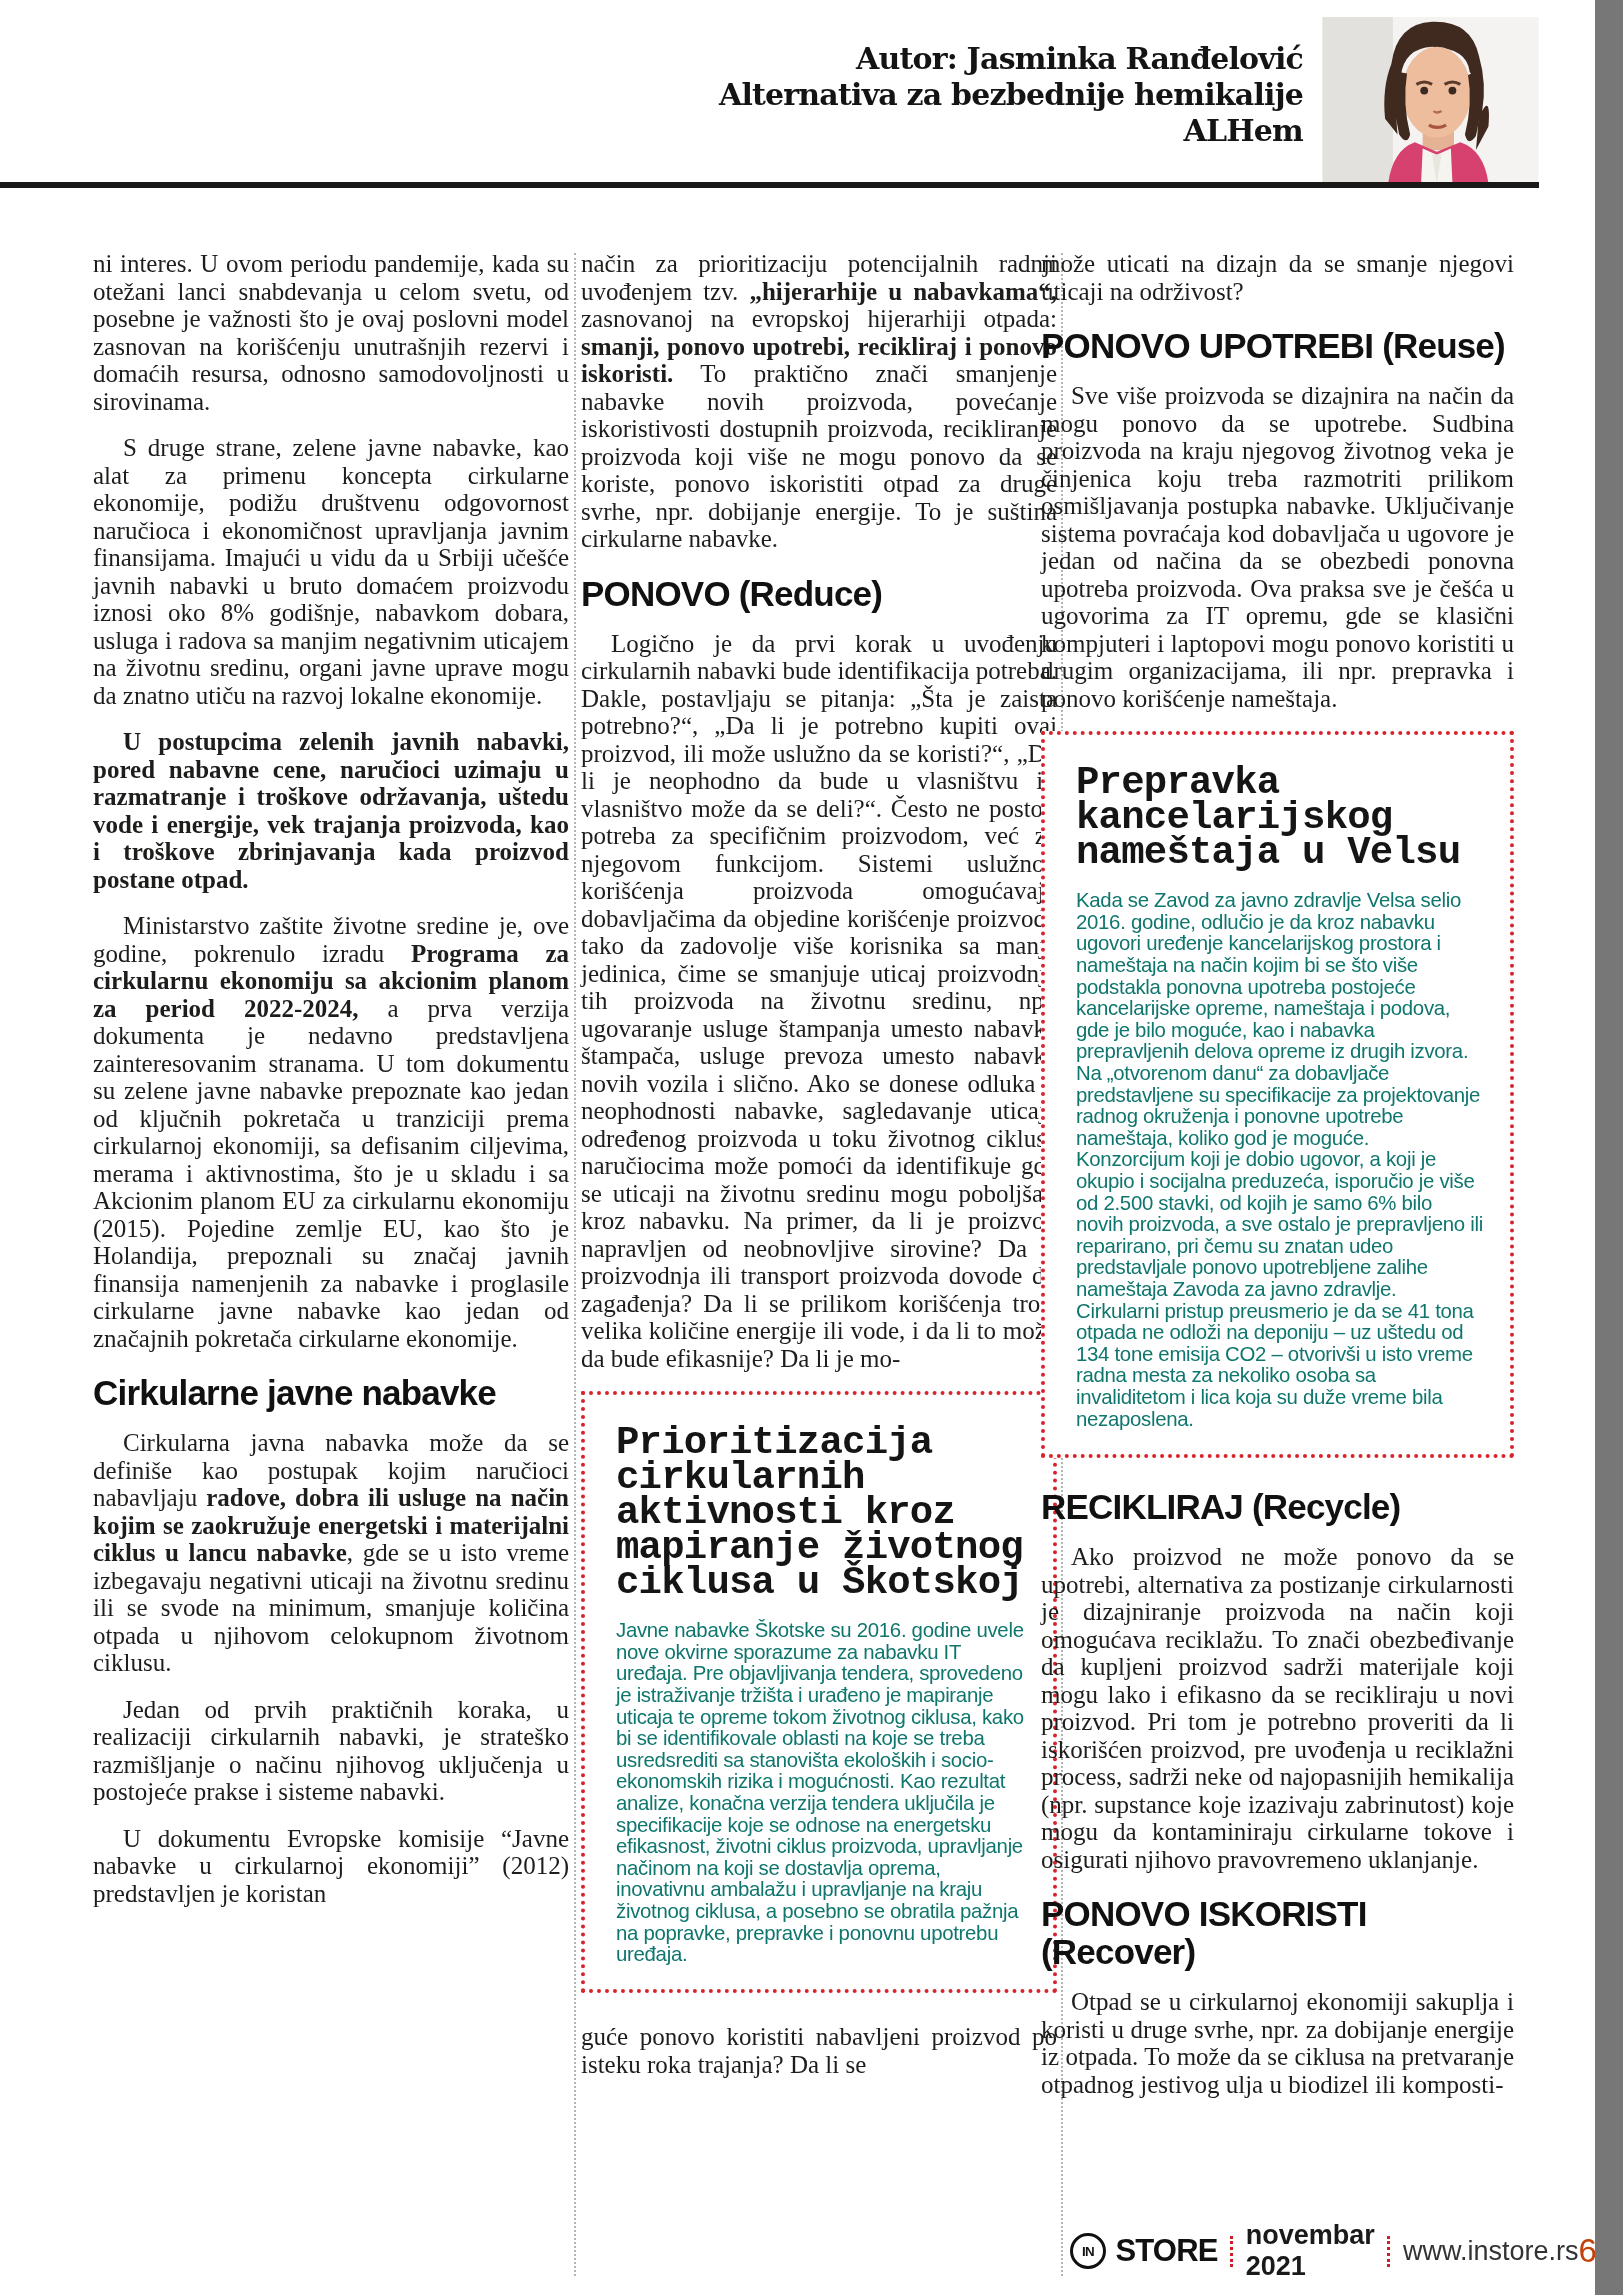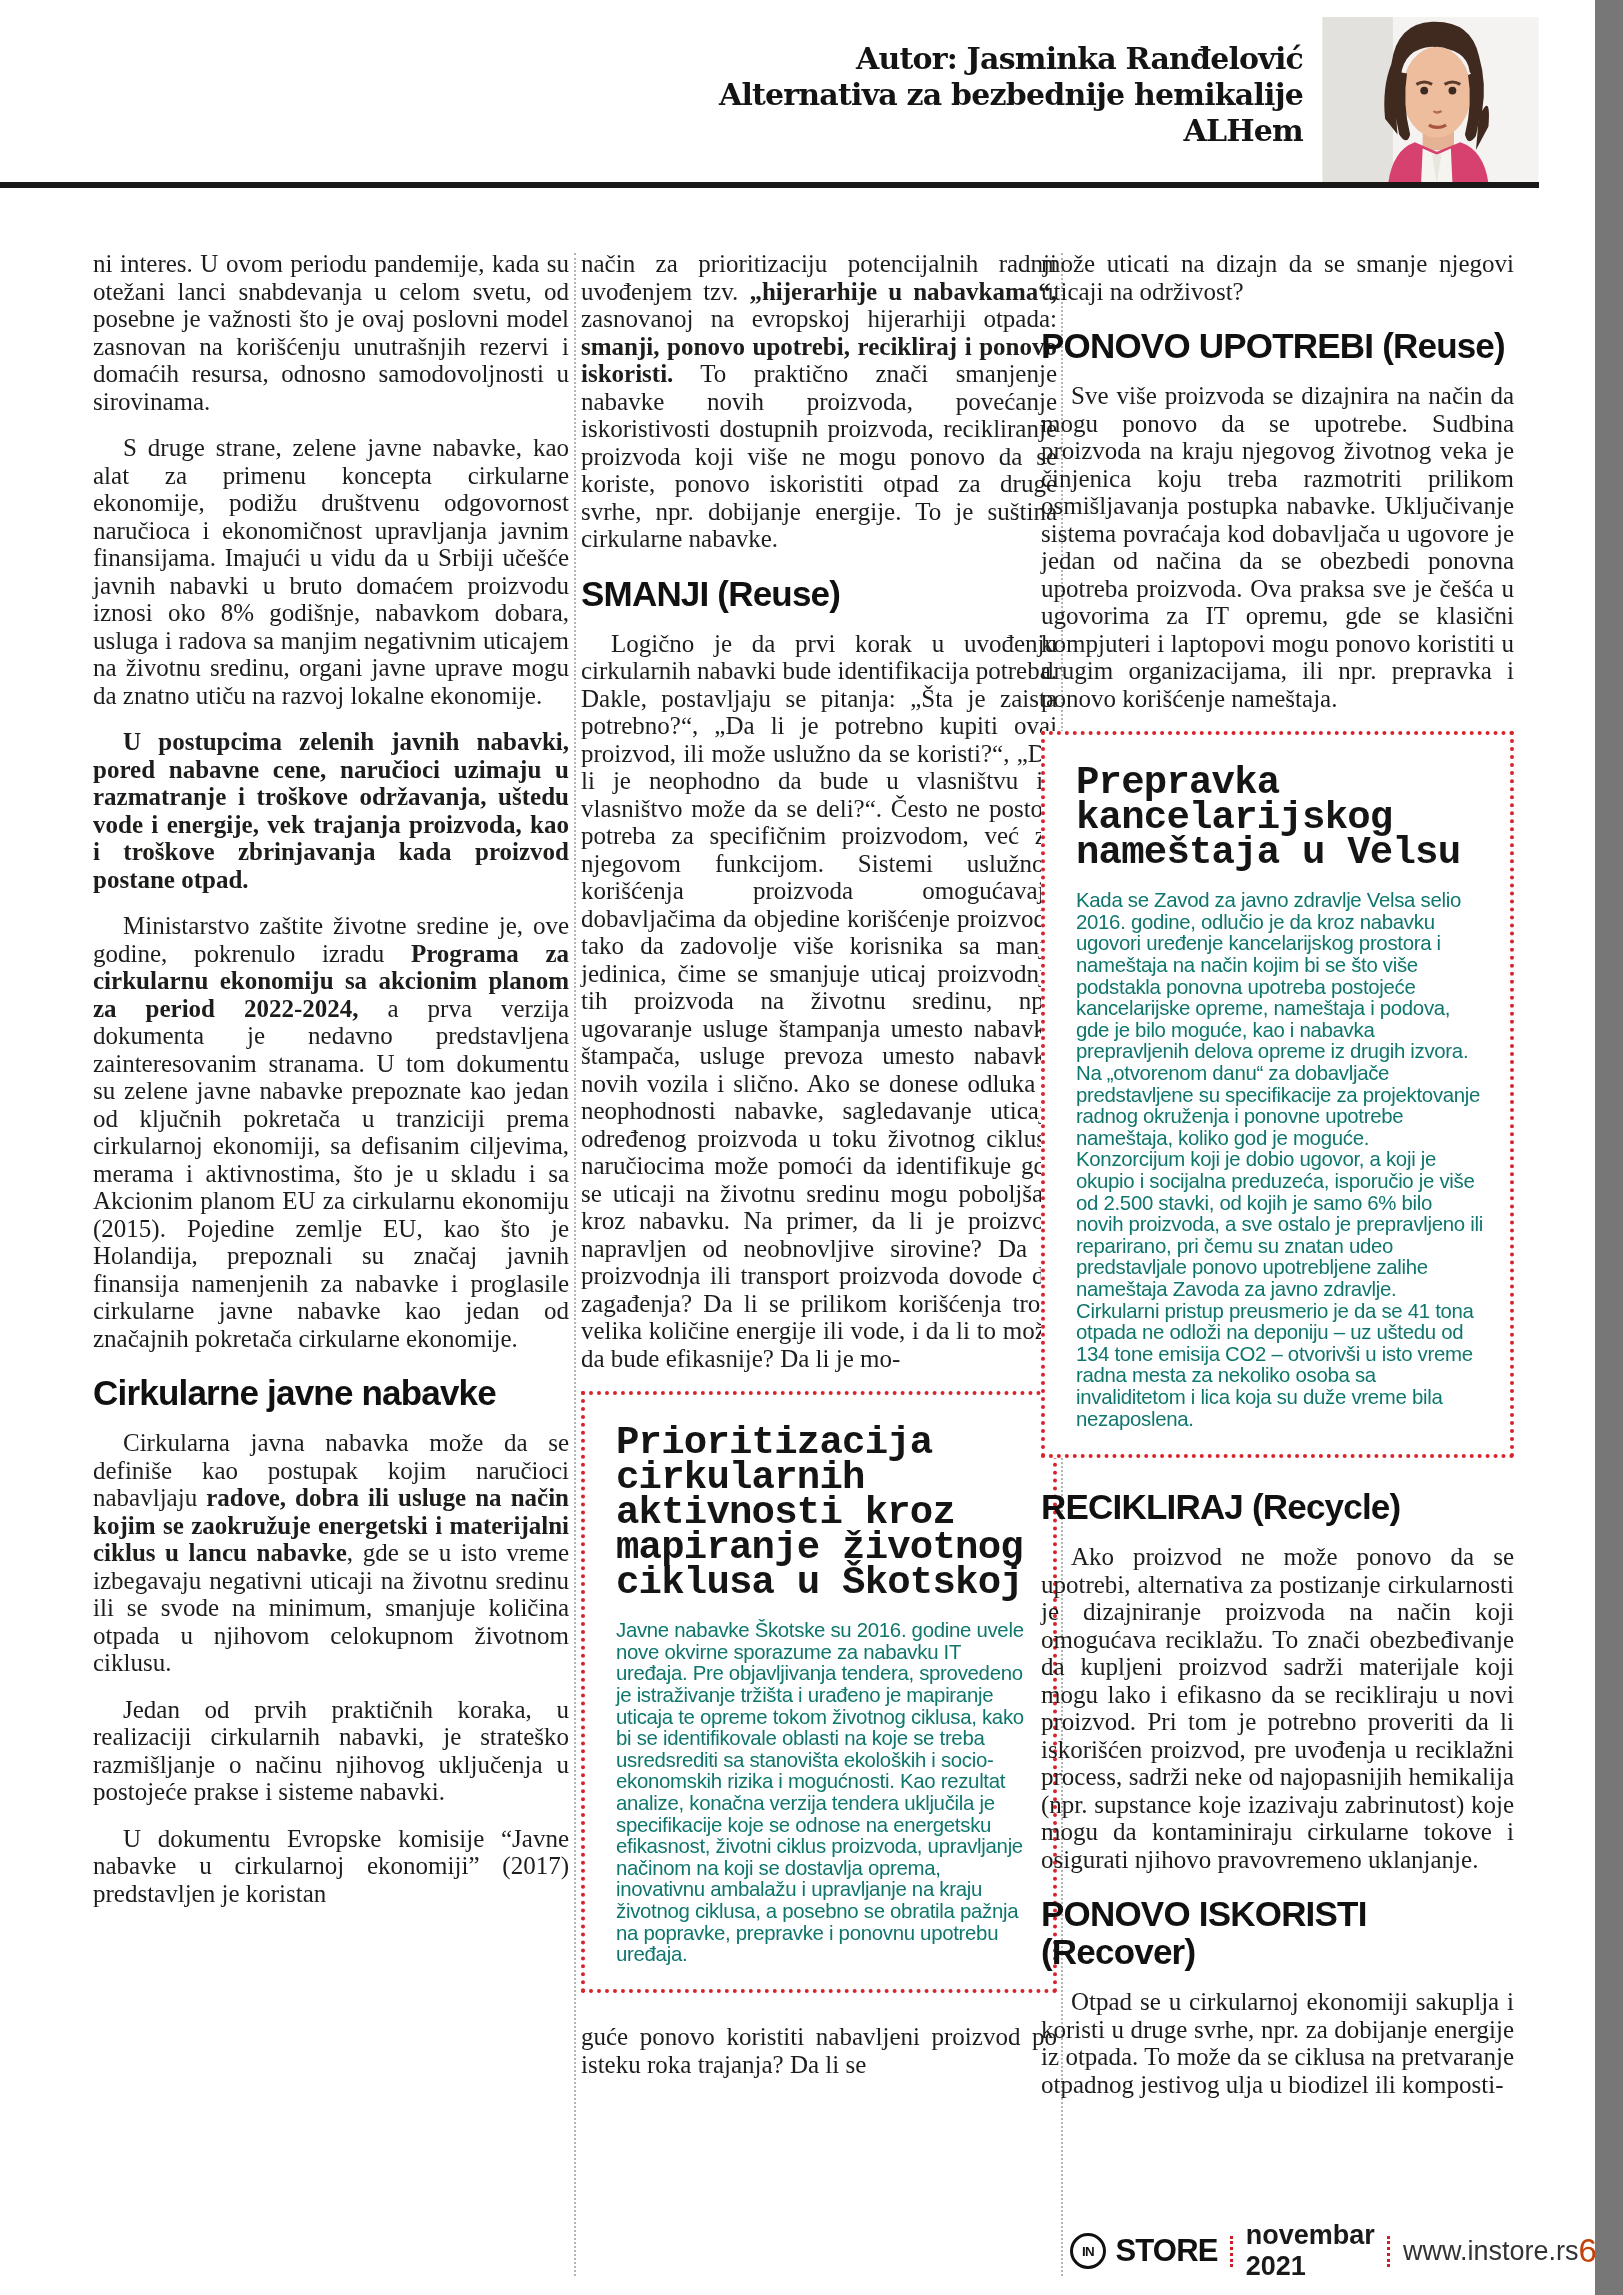--- a/index.html
+++ b/index.html
@@ -105,25 +105,25 @@
   <div class="col-sep sep2"></div>
 
   <div class="col col1" id="col1">
       <p class="body"><span>ni interes. U ovom periodu pandemije, kada su otežani lanci snabdevanja u celom svetu, od posebne je važnosti što je ovaj poslovni model zasnovan na korišćenju unutrašnjih rezervi i domaćih resursa, odnosno samodovoljnosti u sirovinama.</span></p>
       <p class="body indent"><span>S druge strane, zelene javne nabavke, kao alat za primenu koncepta cirkularne ekonomije, podižu društvenu odgovornost naručioca i ekonomičnost upravljanja javnim finansijama. Imajući u vidu da u Srbiji učešće javnih nabavki u bruto domaćem proizvodu iznosi oko 8% godišnje, nabavkom dobara, usluga i radova sa manjim negativnim uticajem na životnu sredinu, organi javne uprave mogu da znatno utiču na razvoj lokalne ekonomije.</span></p>
       <p class="body indent"><span class="b">U postupcima zelenih javnih nabavki, pored nabavne cene, naručioci uzimaju u razmatranje i troškove održavanja, uštedu vode i energije, vek trajanja proizvoda, kao i troškove zbrinjavanja kada proizvod postane otpad.</span></p>
       <p class="body indent"><span>Ministarstvo zaštite životne sredine je, ove godine, pokrenulo izradu </span><span class="b">Programa za cirkularnu ekonomiju sa akcionim planom za period 2022-2024,</span><span> a prva verzija dokumenta je nedavno predstavljena zainteresovanim stranama. U tom dokumentu su zelene javne nabavke prepoznate kao jedan od ključnih pokretača u tranziciji prema cirkularnoj ekonomiji, sa defisanim ciljevima, merama i aktivnostima, što je u skladu i sa Akcionim planom EU za cirkularnu ekonomiju (2015). Pojedine zemlje EU, kao što je Holandija, prepoznali su značaj javnih finansija namenjenih za nabavke i proglasile cirkularne javne nabavke kao jedan od značajnih pokretača cirkularne ekonomije.</span></p>
       <h2 class="sec">Cirkularne javne nabavke</h2>
       <p class="body indent"><span>Cirkularna javna nabavka može da se definiše kao postupak kojim naručioci nabavljaju </span><span class="b">radove, dobra ili usluge na način kojim se zaokružuje energetski i materijalni ciklus u lancu nabavke</span><span>, gde se u isto vreme izbegavaju negativni uticaji na životnu sredinu ili se svode na minimum, smanjuje količina otpada u njihovom celokupnom životnom ciklusu.</span></p>
       <p class="body indent"><span>Jedan od prvih praktičnih koraka, u realizaciji cirkularnih nabavki, je strateško razmišljanje o načinu njihovog uključenja u postojeće prakse i sisteme nabavki.</span></p>
-      <p class="body indent"><span>U dokumentu Evropske komisije “Javne nabavke u cirkularnoj ekonomiji” (2017) predstavljen je koristan</span></p>
+      <p class="body indent"><span>U dokumentu Evropske komisije “Javne nabavke u cirkularnoj ekonomiji” (2012) predstavljen je koristan</span></p>
     </div>
   <div class="col col2" id="col2">
       <p class="body"><span>način za prioritizaciju potencijalnih radnji uvođenjem tzv. </span><span class="b">„hijerarhije u nabavkama“,</span><span> zasnovanoj na evropskoj hijerarhiji otpada: </span><span class="b">smanji, ponovo upotrebi, recikliraj i ponovo iskoristi.</span><span> To praktično znači smanjenje nabavke novih proizvoda, povećanje iskoristivosti dostupnih proizvoda, recikliranje proizvoda koji više ne mogu ponovo da se koriste, ponovo iskoristiti otpad za druge svrhe, npr. dobijanje energije. To je suština cirkularne nabavke.</span></p>
-      <h2 class="sec">SMANJI (Reuse)</h2>
+      <h2 class="sec">PONOVO (Reduce)</h2>
       <p class="body indent"><span>Logično je da prvi korak u uvođenju cirkularnih nabavki bude identifikacija potreba. Dakle, postavljaju se pitanja: „Šta je zaista potrebno?“, „Da li je potrebno kupiti ovaj proizvod, ili može uslužno da se koristi?“, „Da li je neophodno da bude u vlasništvu ili vlasništvo može da se deli?“. Često ne postoji potreba za specifičnim proizvodom, već za njegovom funkcijom. Sistemi uslužnog korišćenja proizvoda omogućavaju dobavljačima da objedine korišćenje proizvoda tako da zadovolje više korisnika sa manje jedinica, čime se smanjuje uticaj proizvodnje tih proizvoda na životnu sredinu, npr. ugovaranje usluge štampanja umesto nabavke štampača, usluge prevoza umesto nabavke novih vozila i slično. Ako se donese odluka o neophodnosti nabavke, sagledavanje uticaja određenog proizvoda u toku životnog ciklusa naručiocima može pomoći da identifikuje gde se uticaji na životnu sredinu mogu poboljšati kroz nabavku. Na primer, da li je proizvod napravljen od neobnovljive sirovine? Da li proizvodnja ili transport proizvoda dovode do zagađenja? Da li se prilikom korišćenja troši velika količine energije ili vode, i da li to može da bude efikasnije? Da li je mo-</span></p>
       <div class="case-box">
         <div class="case-title">Prioritizacija cirkularnih aktivnosti kroz mapiranje životnog ciklusa u Škotskoj</div>
         <p class="case-body">Javne nabavke Škotske su 2016. godine uvele nove okvirne sporazume za nabavku IT uređaja. Pre objavljivanja tendera, sprovedeno je istraživanje tržišta i urađeno je mapiranje uticaja te opreme tokom životnog ciklusa, kako bi se identifikovale oblasti na koje se treba usredsrediti sa stanovišta ekoloških i socio-ekonomskih rizika i mogućnosti. Kao rezultat analize, konačna verzija tendera uključila je specifikacije koje se odnose na energetsku efikasnost, životni ciklus proizvoda, upravljanje načinom na koji se dostavlja oprema, inovativnu ambalažu i upravljanje na kraju životnog ciklusa, a posebno se obratila pažnja na popravke, prepravke i ponovnu upotrebu uređaja.</p>
       </div>
       <p class="body"><span>guće ponovo koristiti nabavljeni proizvod po isteku roka trajanja? Da li se</span></p>
     </div>
   <div class="col col3" id="col3">
       <p class="body"><span>može uticati na dizajn da se smanje njegovi uticaji na održivost?</span></p>
       <h2 class="sec">PONOVO UPOTREBI (Reuse)</h2>

